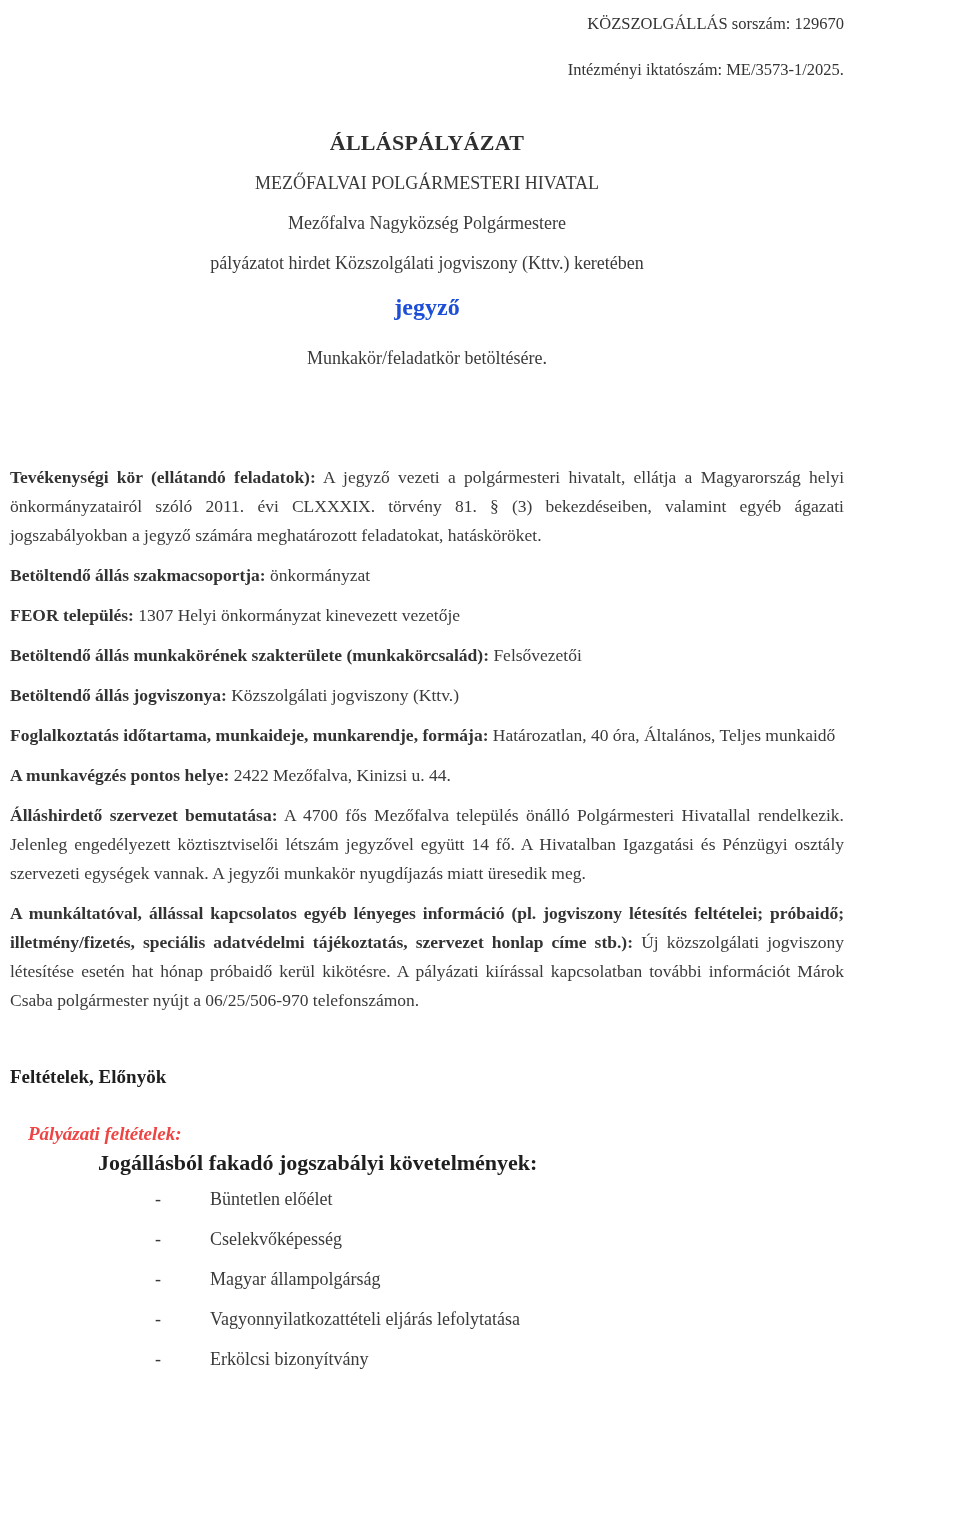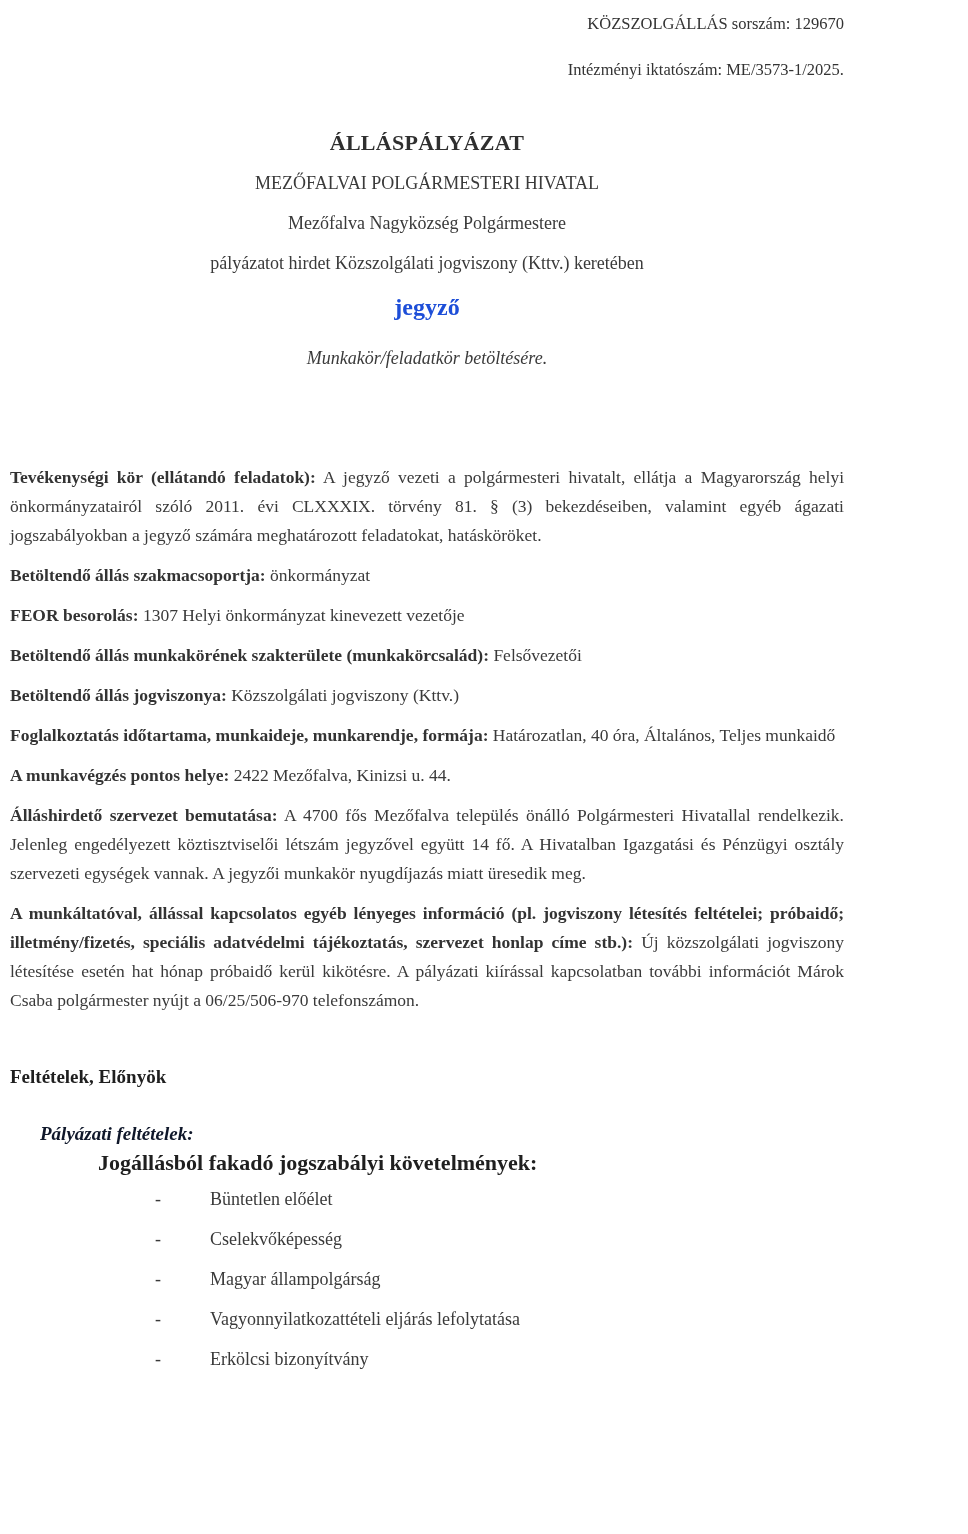--- a/index.html
+++ b/index.html
@@ -38,21 +38,21 @@
     text-align: center;
     color: #3a3a3a;
   }
   .title-block > div { line-height: 22px; margin-bottom: 18px; }
   .t-main   { font-size: 22px; font-weight: bold; letter-spacing: 0.3px; color: #2f2f2f; }
   .t-org    { font-size: 18px; }
   .t-issuer { font-size: 18px; }
   .t-ann    { font-size: 18px; }
   .t-pos    { font-size: 24px !important; font-weight: bold; line-height: 30px !important;
               margin-top: 16px; margin-bottom: 25px !important; color: #1d4ed8; }
-  .t-sub    { font-size: 18px; font-style: italic; }
+  .t-sub    { font-size: 18px; }
 
   
   .body-block { margin-top: 94px; }
   .body-block p {
     margin: 0 0 11px 0;
     font-size: 17.5px;
     line-height: 29px;
     text-align: justify;
     font-family: Liberation Serif, serif;
   }
@@ -61,26 +61,26 @@
   
   .cond-heading {
     margin-top: 50px;
     font-size: 19px;
     line-height: 24px;
     font-weight: bold;
     color: #1f1f1f;
   }
   .cond-sub {
     margin-top: 30px;
-    margin-left: 30px;
+    margin-left: 18px;
     font-size: 19px;
     line-height: 29px;
     font-weight: bold;
     font-style: italic;
-    color: #0f172a;
+    color: #ef4444;
   }
   .cond-req {
     margin-left: 88px;
     font-size: 22px;
     line-height: 29px;
     font-weight: bold;
     color: #1f1f1f;
   }
   .bullet-list { margin-top: 8px; }
   .bullet-row {
@@ -111,21 +111,21 @@
     <div class="t-org">MEZŐFALVAI POLGÁRMESTERI HIVATAL</div>
     <div class="t-issuer">Mezőfalva Nagyközség Polgármestere</div>
     <div class="t-ann">pályázatot hirdet Közszolgálati jogviszony (Kttv.) keretében</div>
     <div class="t-pos">jegyző</div>
     <div class="t-sub">Munkakör/feladatkör betöltésére.</div>
   </div>
 
   <div class="body-block">
     <p><strong class="sec-label">Tevékenységi kör (ellátandó feladatok):</strong> <span>A jegyző vezeti a polgármesteri hivatalt, ellátja a Magyarország helyi önkormányzatairól szóló 2011. évi CLXXXIX. törvény 81. § (3) bekezdéseiben, valamint egyéb ágazati jogszabályokban a jegyző számára meghatározott feladatokat, hatásköröket.</span></p>
     <p><strong class="sec-label">Betöltendő állás szakmacsoportja:</strong> <span>önkormányzat</span></p>
-    <p><strong class="sec-label">FEOR besorolás:</strong> <span>1307 Helyi önkormányzat kinevezett vezetője</span></p>
+    <p><strong class="sec-label">FEOR település:</strong> <span>1307 Helyi önkormányzat kinevezett vezetője</span></p>
     <p><strong class="sec-label">Betöltendő állás munkakörének szakterülete (munkakörcsalád):</strong> <span>Felsővezetői</span></p>
     <p><strong class="sec-label">Betöltendő állás jogviszonya:</strong> <span>Közszolgálati jogviszony (Kttv.)</span></p>
     <p><strong class="sec-label">Foglalkoztatás időtartama, munkaideje, munkarendje, formája:</strong> <span>Határozatlan, 40 óra, Általános, Teljes munkaidő</span></p>
     <p><strong class="sec-label">A munkavégzés pontos helye:</strong> <span>2422 Mezőfalva, Kinizsi u. 44.</span></p>
     <p><strong class="sec-label">Álláshirdető szervezet bemutatása:</strong> <span>A 4700 fős Mezőfalva település  önálló Polgármesteri Hivatallal rendelkezik. Jelenleg engedélyezett köztisztviselői létszám jegyzővel együtt 14 fő. A Hivatalban Igazgatási és Pénzügyi osztály szervezeti egységek vannak. A jegyzői munkakör nyugdíjazás miatt üresedik meg.</span></p>
     <p><strong class="sec-label">A munkáltatóval, állással kapcsolatos egyéb lényeges információ (pl. jogviszony létesítés feltételei; próbaidő; illetmény/fizetés, speciális adatvédelmi tájékoztatás, szervezet honlap címe stb.):</strong> <span>Új közszolgálati jogviszony létesítése esetén hat hónap próbaidő kerül kikötésre.  A pályázati kiírással kapcsolatban további információt Márok Csaba polgármester nyújt a 06/25/506-970 telefonszámon.</span></p>
   </div>
 
   <div class="cond-heading">Feltételek, Előnyök</div>
   <div class="cond-sub">Pályázati feltételek:</div>

